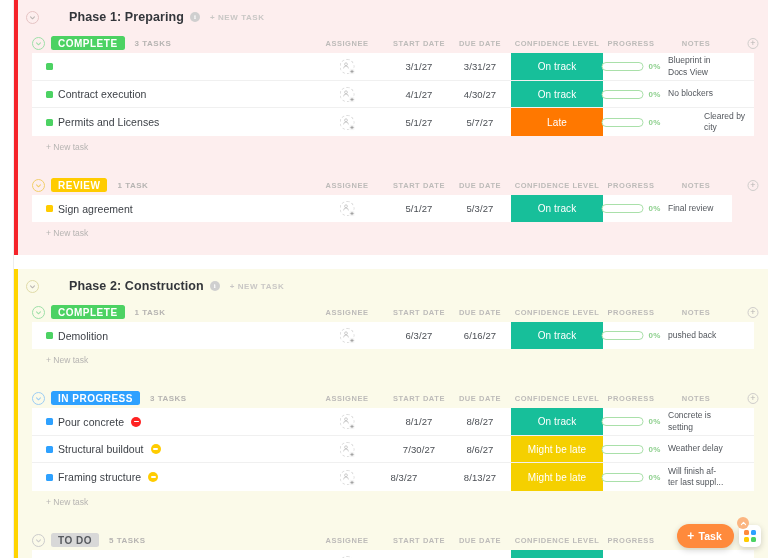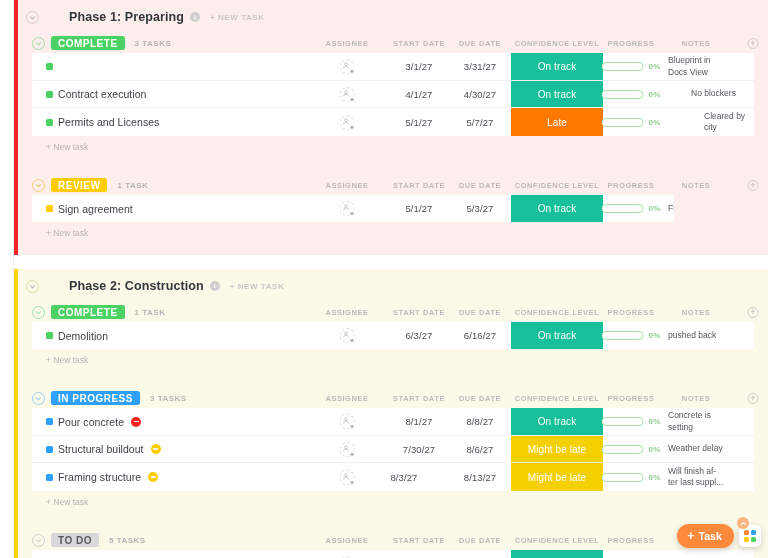--- a/index.html
+++ b/index.html
@@ -275,21 +275,21 @@
                 </div>
                 <div class="cell date-cell" style="left: 387px; width: 60px;">4/1/27</div>
                 <div class="cell date-cell" style="left: 448px; width: 60px;">4/30/27</div>
                 <div class="cell conf-cell" style="left: 479px; width: 92px; background: rgb(23, 191, 154);">On track</div>
                 <div class="cell prog-cell" style="left: 599px;">
                   <div class="prog-bar">
                     <div class="prog-fill" style="width: 0%;"></div>
                   </div>
                   <span class="prog-pct">0%</span>
                 </div>
-                <div class="cell notes-cell" style="left: 636px; width: 78px; margin-left: 23px;">No blockers</div>
+                <div class="cell notes-cell" style="left: 636px; width: 78px;">No blockers</div>
               </div>
               <div class="row tall">
                 <div class="cell task-name-cell" style="width: 289px;">
                   <span class="task-dot" style="background: rgb(76, 210, 99);"></span>
                   <span class="task-name">Permits and Licenses</span>
                 </div>
                 <div class="cell avatar-cell" style="left: 315px;">
                   <div class="avatar">
                     <span class="ring"></span>
                     <svg class="person" viewBox="0 0 10 10">
@@ -325,21 +325,21 @@
               <div class="status-chip" style="background: rgb(255, 204, 0); color: rgb(255, 255, 255);">REVIEW</div>
               <div class="task-count">1 TASK</div>
               <span class="col-label" style="left: 315px;">ASSIGNEE</span>
               <span class="col-label" style="left: 387px;">START DATE</span>
               <span class="col-label" style="left: 448px;">DUE DATE</span>
               <span class="col-label" style="left: 525px;">CONFIDENCE LEVEL</span>
               <span class="col-label" style="left: 599px;">PROGRESS</span>
               <span class="col-label" style="left: 664px;">NOTES</span>
               <div class="col-plus" style="left: 721px;">+</div>
             </div>
-            <div class="rows" style="width: 642px;">
+            <div class="rows" style="width: 700px;">
               <div class="row">
                 <div class="cell task-name-cell" style="width: 289px;">
                   <span class="task-dot" style="background: rgb(255, 204, 0);"></span>
                   <span class="task-name">Sign agreement</span>
                 </div>
                 <div class="cell avatar-cell" style="left: 315px;">
                   <div class="avatar">
                     <span class="ring"></span>
                     <svg class="person" viewBox="0 0 10 10">
                       <circle cx="5" cy="3.2" r="2" fill="none" stroke="#b8b8b8" stroke-width="1"></circle>

